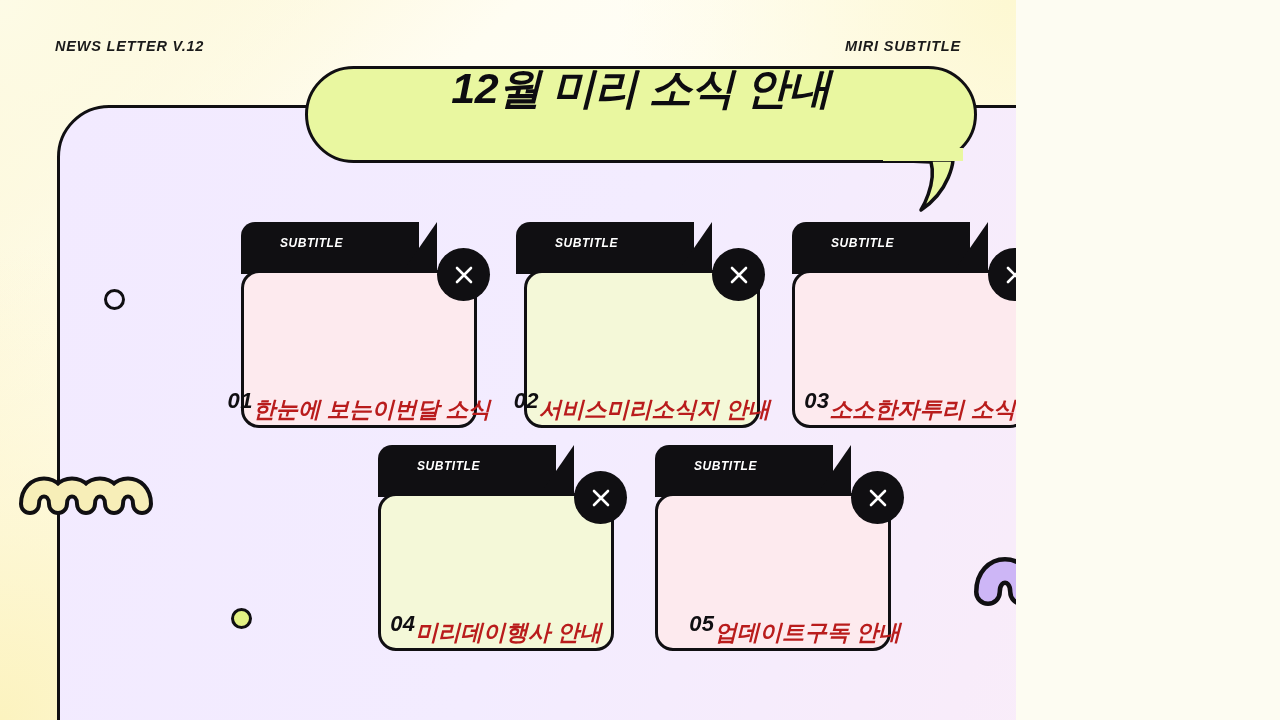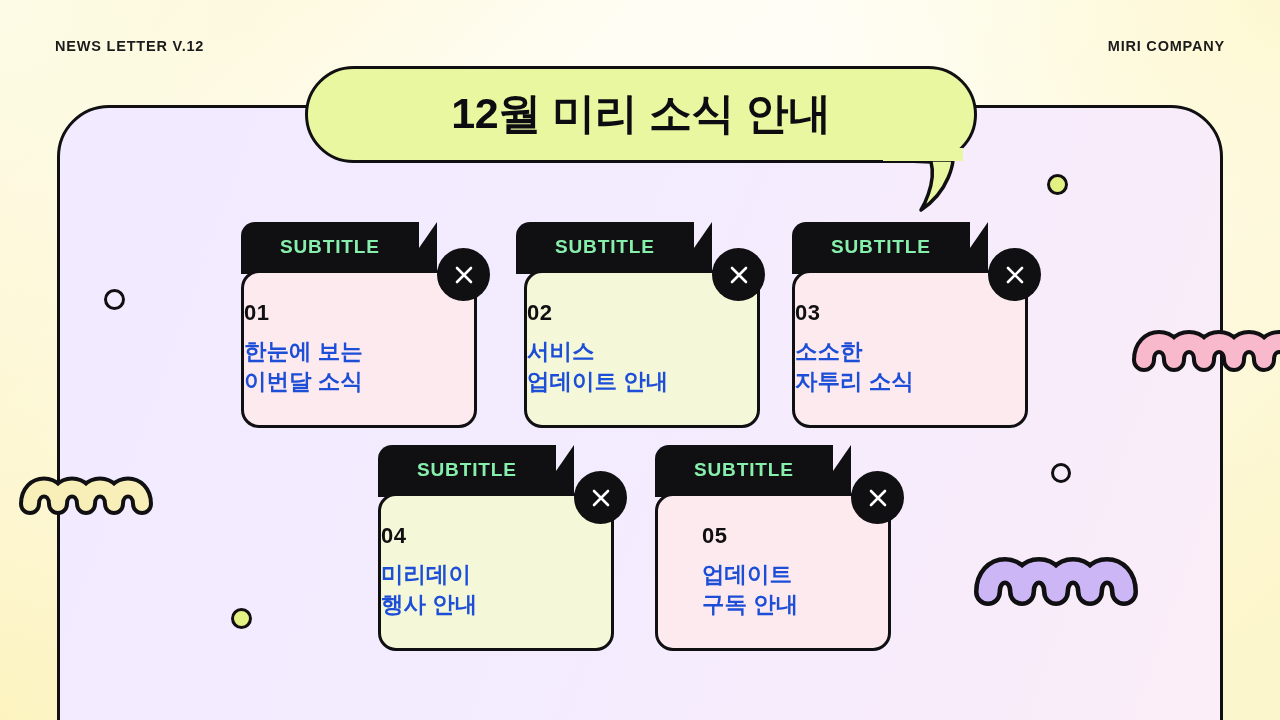--- a/index.html
+++ b/index.html
@@ -9,25 +9,26 @@
   body {
     width: 1280px;
     height: 720px;
     overflow: hidden;
     font-family: "Liberation Sans", sans-serif;
     background: #fdfcf2;
   }
 
   #stage {
     position: relative;
-    width: 1280px;
+    width: 1016px;
     height: 720px;
     overflow: hidden;
     background:
       linear-gradient(135deg, #fdf6cf 0%, #fdf8dc 12%, #fffdf2 30%, #fffef8 50%, #fffcf0 70%, #fdf7d4 88%, #fbf2c4 100%);
+    font-style: italic;
   }
   
   #stage::before {
     content: "";
     position: absolute;
     inset: 0;
     background:
       radial-gradient(circle at 0% 100%, #fcf3bf 0%, rgba(252,243,191,0) 38%),
       radial-gradient(circle at 100% 0%, #fdf8d2 0%, rgba(253,248,210,0) 32%),
       radial-gradient(circle at 0% 0%, #fdfbe6 0%, rgba(253,251,230,0) 30%),
@@ -73,21 +74,21 @@
     position: absolute;
     left: 0;
     top: 0;
     width: 672px;
     height: 97px;
     background: #e9f7a0;
     border: 3.5px solid #100f12;
     border-radius: 49px;
     box-sizing: border-box;
     display: flex;
-    align-items: center;
+    align-items: flex-start;
     justify-content: center;
   }
   .bubble-title {
     font-size: 43px;
     font-weight: 800;
     letter-spacing: -0.01em;
     color: #0d0c10;
     line-height: 1;
     margin-top: -2px;
     white-space: nowrap;
@@ -121,52 +122,52 @@
     width: 0;
     height: 0;
     border-style: solid;
     border-width: 0 0 52px 36px;
     border-color: transparent transparent #100f12 transparent;
   }
   .tab-label {
     position: absolute;
     left: 39px;
     top: 14px;
-    font-size: 19px;
+    font-size: 12px;
     font-weight: 700;
     letter-spacing: 0.045em;
-    color: #86efac;
+    color: #ffffff;
     white-space: nowrap;
   }
   .body {
     position: relative;
     margin-top: -4px;
     width: 236px;
     height: 158px;
     border: 3.2px solid #100f12;
     border-radius: 18px;
     box-sizing: border-box;
     display: flex;
-    flex-direction: column;
-    align-items: flex-start;
+    flex-direction: row;
+    align-items: flex-end;
     justify-content: center;
     z-index: 2;
   }
   .num {
     font-size: 22px;
     font-weight: 800;
     letter-spacing: 0.02em;
     color: #100f12;
     line-height: 1;
     margin-bottom: 13px;
   }
   .line {
     font-size: 22.5px;
     font-weight: 600;
-    color: #1d4ed8;
+    color: #b91c1c;
     line-height: 1.32;
     white-space: nowrap;
   }
   .badge {
     position: absolute;
     width: 53px;
     height: 53px;
     border-radius: 50%;
     background: #100f12;
     z-index: 3;
@@ -182,21 +183,21 @@
     border-radius: 50%;
     box-sizing: border-box;
   }
 </style>
 </head>
 <body>
 
 <div id="stage">
 
   <div class="hdr hdr-left">NEWS LETTER V.12</div>
-  <div class="hdr hdr-right">MIRI COMPANY</div>
+  <div class="hdr hdr-right">MIRI SUBTITLE</div>
 
   <div class="panel"></div>
 
   <div class="deco ring" style="left:104px; top:289px; width:21px; height:21px; border:3.5px solid #100f12; background:transparent;"></div>
   <div class="deco ring" style="left:1051px; top:463px; width:20px; height:20px; border:3.5px solid #100f12; background:transparent;"></div>
 
   <div class="deco ring" style="left:1047px; top:174px; width:21px; height:21px; border:3.5px solid #100f12; background:#e3f183;"></div>
   <div class="deco ring" style="left:231px; top:608px; width:21px; height:21px; border:3.5px solid #100f12; background:#e3f183;"></div>
 
   <div class="deco" style="left:18px; top:470px; width:146px; height:54px;">
@@ -248,21 +249,21 @@
     </div>
   </div>
 
   <div class="card" style="left:516px; top:222px;">
     <div class="tab">
       <div class="tab-label">SUBTITLE</div>
     </div>
     <div class="body" style="background:#f4f8d8;margin-left:8px;">
       <div class="num">02</div>
       <div class="line">서비스</div>
-      <div class="line">업데이트 안내</div>
+      <div class="line">미리소식지 안내</div>
     </div>
     <div class="badge" style="left:196px; top:26px;">
       <svg width="22" height="22" viewBox="0 0 22 22">
           <path d="M4 4 L18 18 M18 4 L4 18" stroke="#ffffff" stroke-width="2.6" stroke-linecap="round"></path>
         </svg>
     </div>
   </div>
 
   <div class="card" style="left:792px; top:222px;">
     <div class="tab">

